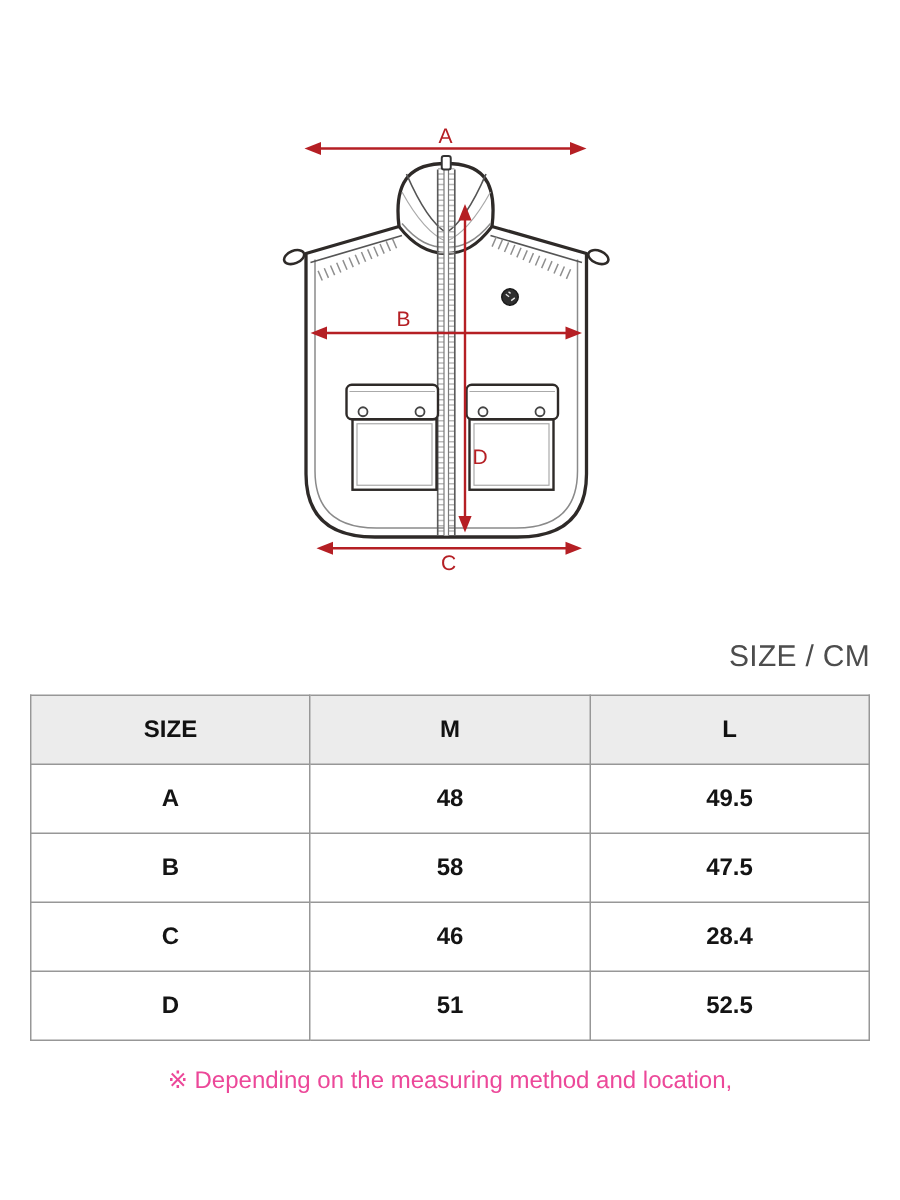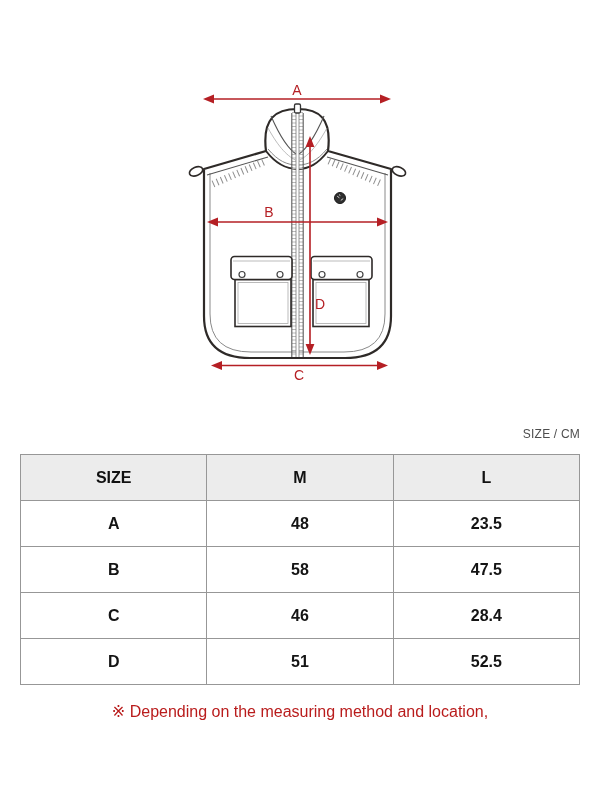--- a/index.html
+++ b/index.html
@@ -12,21 +12,21 @@
   }
   .page { width: 600px; height: 800px; background: #fff; }
 
   .diagram-wrap { width: 600px; height: 420px; }
   .diagram-wrap svg { display: block; }
 
   .unit-row {
     text-align: right;
     padding-right: 20px;
     margin-top: 7px;
-    font-size: 12px;
+    font-size: 20px;
     letter-spacing: 0.2px;
     color: #4d4d4d;
   }
 
   table.size-table {
     border-collapse: collapse;
     table-layout: fixed;
     width: 560px;
     margin: 13px 20px 0 20px;
   }
@@ -44,21 +44,21 @@
     margin-top: 10px;
   }
   .size-table td.row-label { font-weight: 700; }
   .size-table td.row-value { font-weight: 700; }
 
   .footnote {
     margin-top: 16px;
     text-align: center;
     font-size: 16px;
     line-height: 22px;
-    color: #b91c1c;
+    color: #ec4899;
   }
 
   
   .outline   { fill: #ffffff; stroke: #2e2a28; stroke-width: 2.2; stroke-linejoin: round; }
   .thin      { fill: none; stroke: #8a8a8a; stroke-width: 1; }
   .thin-dark { fill: none; stroke: #555555; stroke-width: 1.1; }
   .stitch    { fill: none; stroke: #aaaaaa; stroke-width: 0.8; }
   .bold-line { fill: none; stroke: #2e2a28; stroke-width: 2; stroke-linecap: round; }
   .pocket    { fill: #ffffff; stroke: #2e2a28; stroke-width: 1.6; }
   .fringe    { fill: none; stroke: #8f8f8f; stroke-width: 7; stroke-dasharray: 1 3.5; }
@@ -173,21 +173,21 @@
       <tr>
         <th>SIZE</th>
         <th>M</th>
         <th>L</th>
       </tr>
     </thead>
     <tbody>
       <tr>
         <td class="row-label">A</td>
         <td class="row-value">48</td>
-        <td class="row-value">23.5</td>
+        <td class="row-value">49.5</td>
       </tr>
       <tr>
         <td class="row-label">B</td>
         <td class="row-value">58</td>
         <td class="row-value">47.5</td>
       </tr>
       <tr>
         <td class="row-label">C</td>
         <td class="row-value">46</td>
         <td class="row-value">28.4</td>

